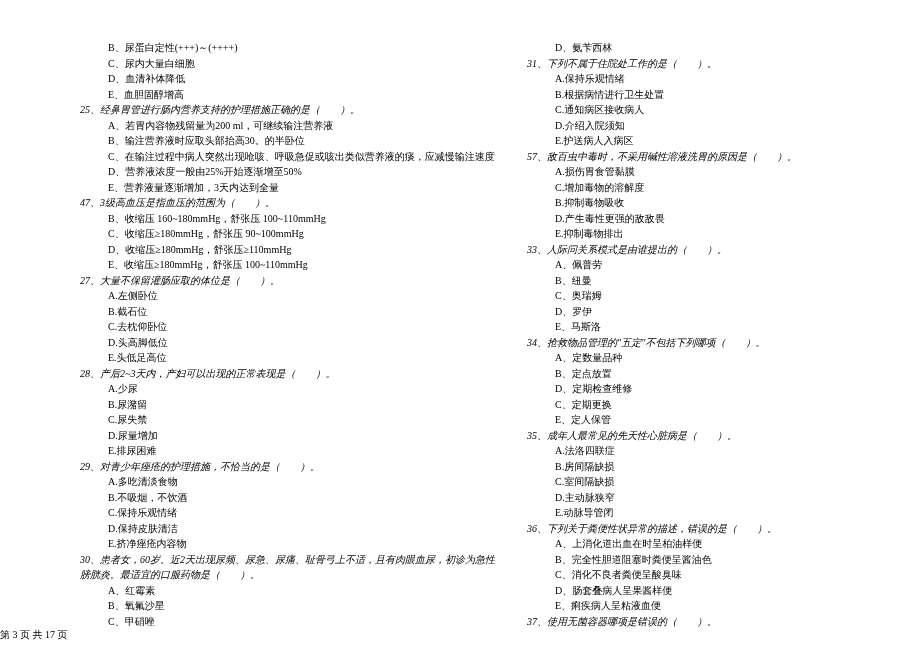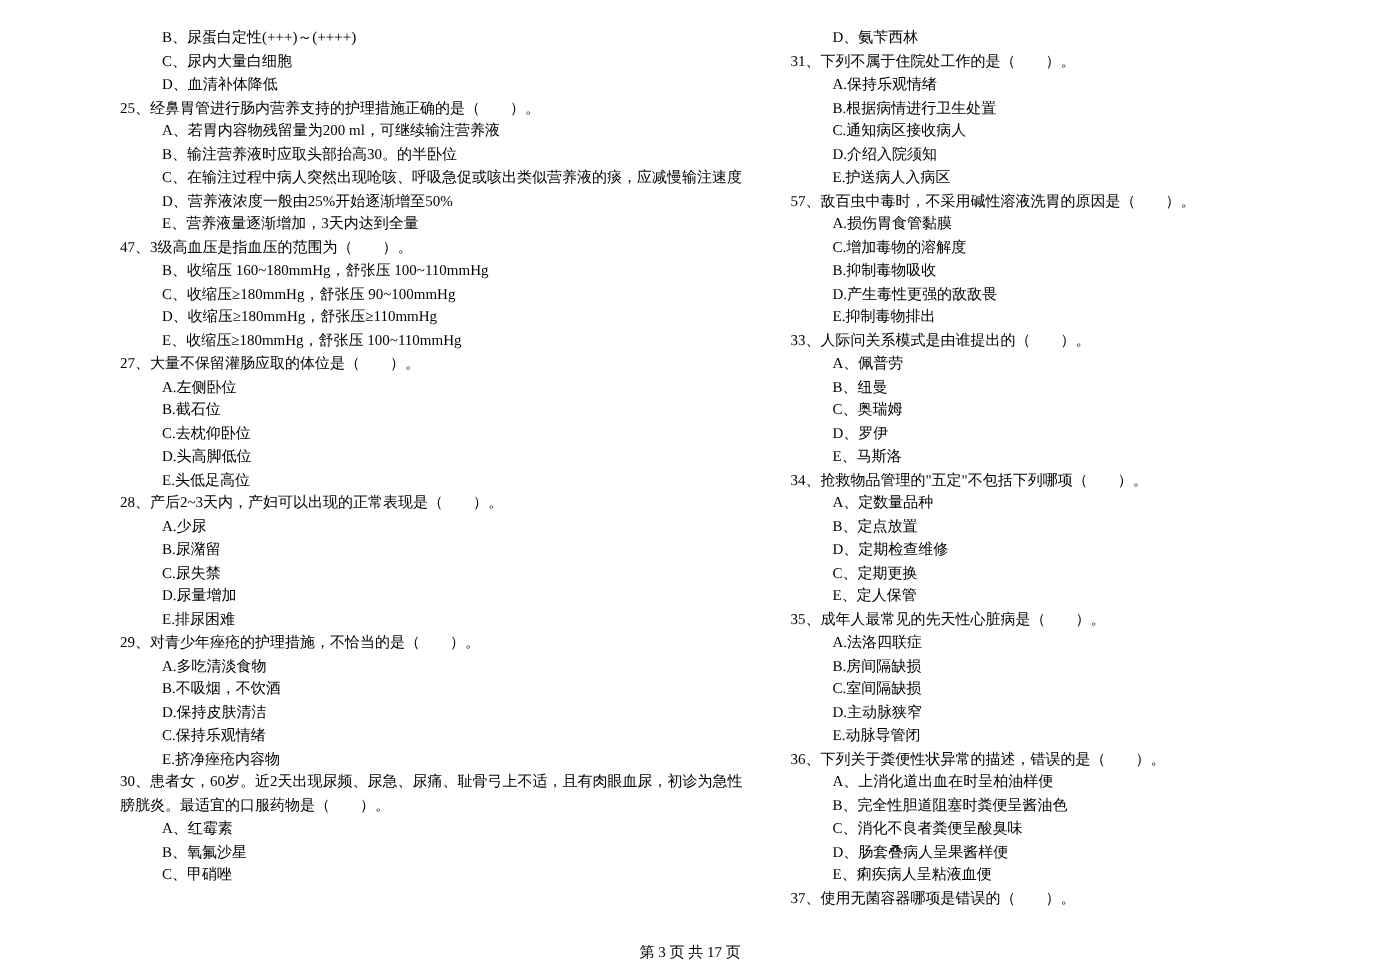--- a/index.html
+++ b/index.html
@@ -9,53 +9,56 @@
       background: #fff;
       font-family: "SimSun", "宋体", serif;
       font-size: 10px;
       color: #000;
       padding: 18px 80px 10px 80px;
       position: relative;
     }
     .columns {
       display: flex;
       gap: 32px;
+      margin-top: 22px;
     }
     .col {
       flex: 1;
       line-height: 1.55;
     }
     .option {
       padding-left: 28px;
       text-indent: 0;
       white-space: nowrap;
       overflow: hidden;
     }
     .question {
       padding-left: 0;
       white-space: nowrap;
       overflow: hidden;
+      font-style: italic;
     }
     .footer {
       position: absolute;
       bottom: 8px;
       left: 0;
       width: 100%;
-      text-align: center;
+      text-align: left;
       font-size: 10px;
     }
   </style>
 </head>
 <body>
 
 <div class="columns">
   <div class="col" id="left-col">
       <div class="option">B、尿蛋白定性(+++)～(++++)</div>
       <div class="option">C、尿内大量白细胞</div>
       <div class="option">D、血清补体降低</div>
+      <div class="option">E、血胆固醇增高</div>
       <div class="question">25、经鼻胃管进行肠内营养支持的护理措施正确的是（　　）。</div>
       <div class="option">A、若胃内容物残留量为200 ml，可继续输注营养液</div>
       <div class="option">B、输注营养液时应取头部抬高30。的半卧位</div>
       <div class="option">C、在输注过程中病人突然出现呛咳、呼吸急促或咳出类似营养液的痰，应减慢输注速度</div>
       <div class="option">D、营养液浓度一般由25%开始逐渐增至50%</div>
       <div class="option">E、营养液量逐渐增加，3天内达到全量</div>
       <div class="question">47、3级高血压是指血压的范围为（　　）。</div>
       <div class="option">B、收缩压 160~180mmHg，舒张压 100~110mmHg</div>
       <div class="option">C、收缩压≥180mmHg，舒张压 90~100mmHg</div>
       <div class="option">D、收缩压≥180mmHg，舒张压≥110mmHg</div>
@@ -68,22 +71,22 @@
       <div class="option">E.头低足高位</div>
       <div class="question">28、产后2~3天内，产妇可以出现的正常表现是（　　）。</div>
       <div class="option">A.少尿</div>
       <div class="option">B.尿潴留</div>
       <div class="option">C.尿失禁</div>
       <div class="option">D.尿量增加</div>
       <div class="option">E.排尿困难</div>
       <div class="question">29、对青少年痤疮的护理措施，不恰当的是（　　）。</div>
       <div class="option">A.多吃清淡食物</div>
       <div class="option">B.不吸烟，不饮酒</div>
+      <div class="option">C.保持乐观情绪</div>
       <div class="option">D.保持皮肤清洁</div>
-      <div class="option">C.保持乐观情绪</div>
       <div class="option">E.挤净痤疮内容物</div>
       <div class="question">30、患者女，60岁。近2天出现尿频、尿急、尿痛、耻骨弓上不适，且有肉眼血尿，初诊为急性</div>
       <div class="question">膀胱炎。最适宜的口服药物是（　　）。</div>
       <div class="option">A、红霉素</div>
       <div class="option">B、氧氟沙星</div>
       <div class="option">C、甲硝唑</div>
     </div>
   <div class="col" id="right-col">
       <div class="option">D、氨苄西林</div>
       <div class="question">31、下列不属于住院处工作的是（　　）。</div>

